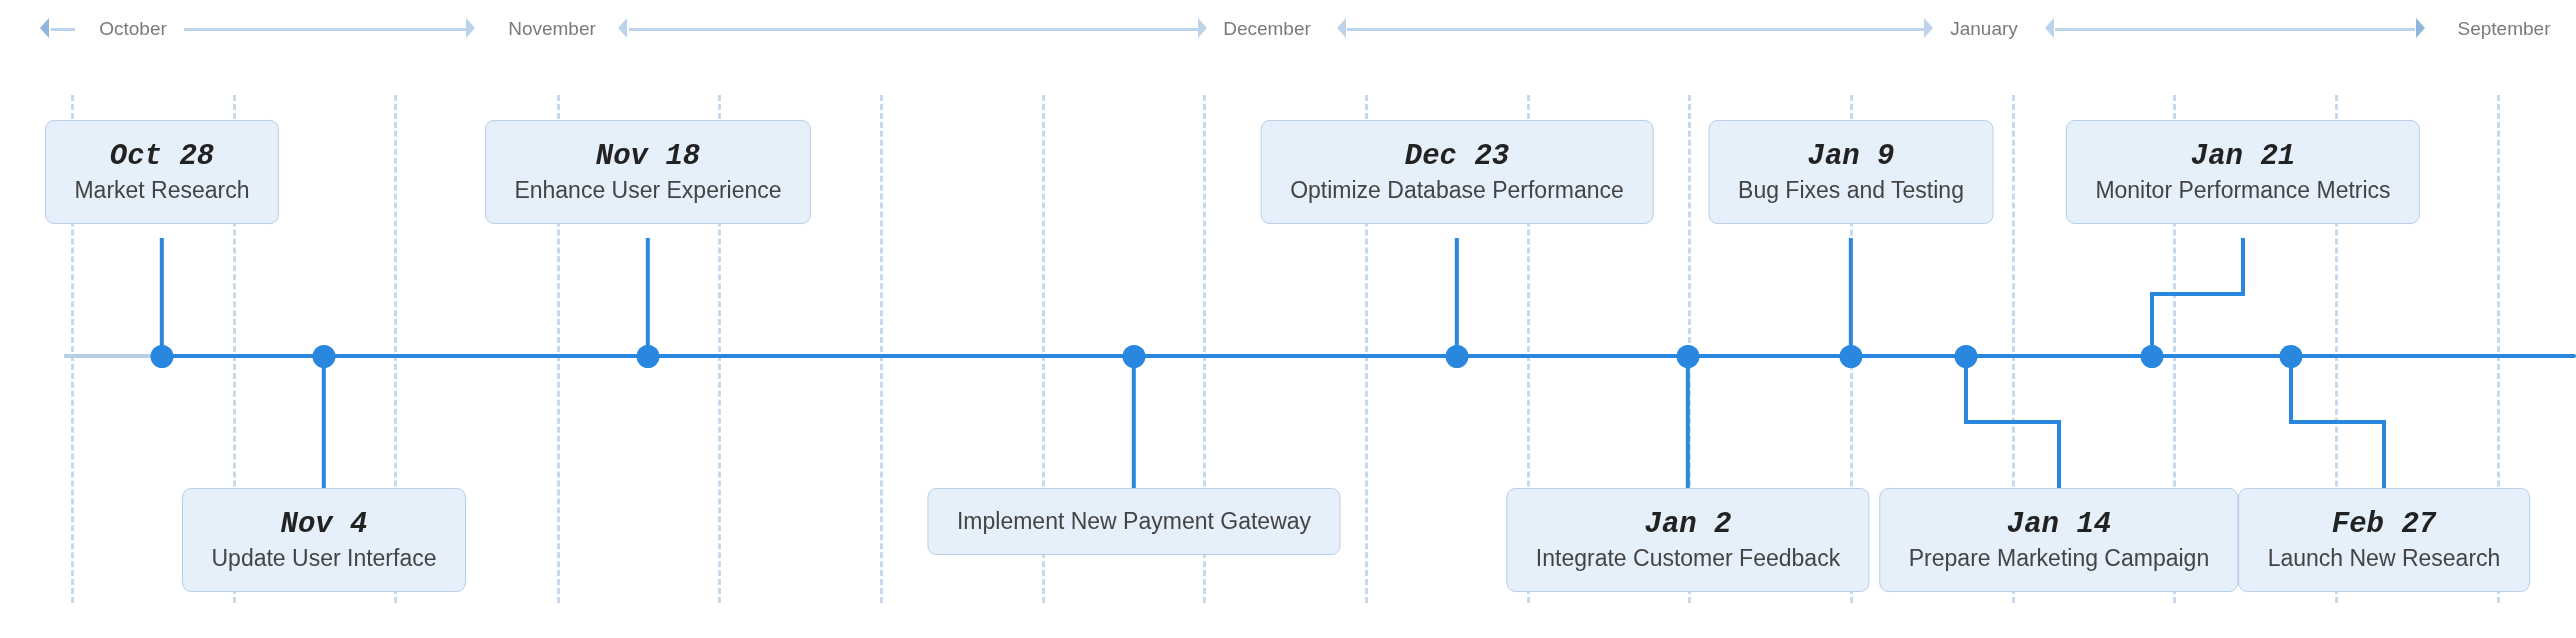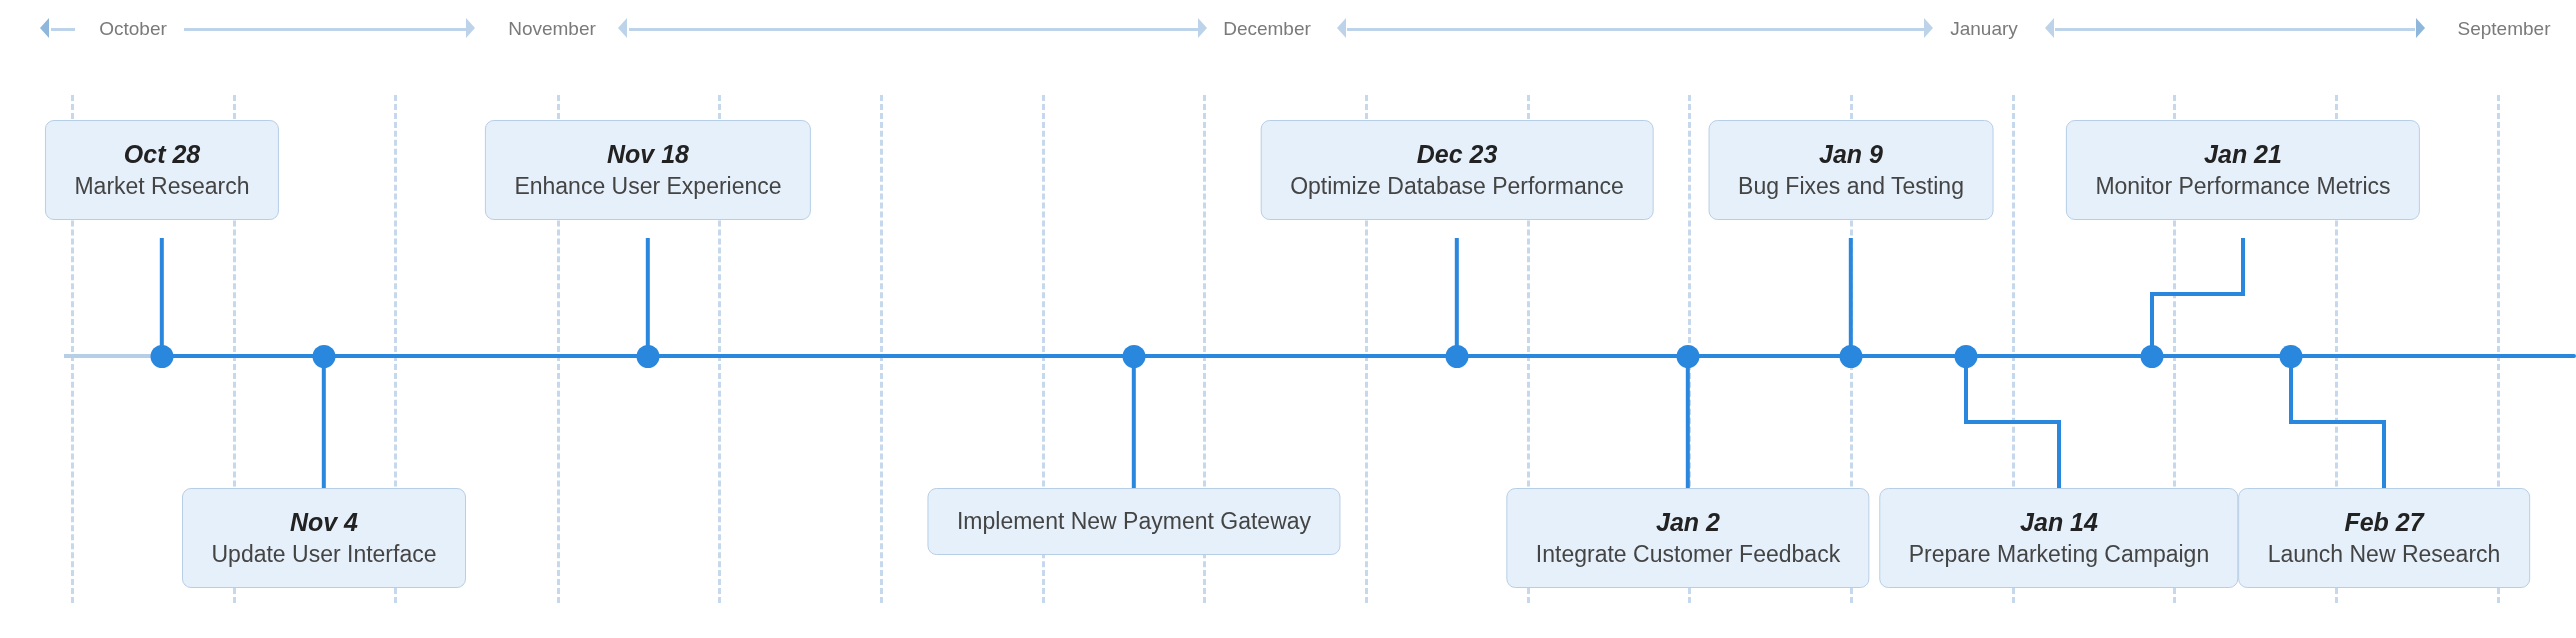--- a/index.html
+++ b/index.html
@@ -60,22 +60,22 @@
   
   .elbow-h{position:absolute;height:4.4px;background:var(--axis);}
   .elbow-v{position:absolute;width:4.4px;background:var(--axis);}
   
   .card{
     position:absolute;border:1.3px solid var(--card-stroke);background:var(--card-fill);
     border-radius:9px;padding:19px 28.5px;text-align:center;white-space:nowrap;
     transform:translateX(-50%);
   }
   .card .date{
-    font-family:Liberation Sans, sans-serif;
-    font-weight:600;font-style:italic;font-size:25px;color:#222;margin-bottom:3.8px;
+    font-family:Liberation Mono, monospace;
+    font-weight:600;font-style:italic;font-size:29px;color:#222;margin-bottom:3.8px;
   }
   .card .task{font-size:23px;color:#444;}
 </style>
 </head>
 <body>
 <div class="stage">
 
 <div>
   <div class="hdr-tri solid l" style="left:40px"></div>
   <div class="hdr-line" style="left:51px;width:24px"></div>

